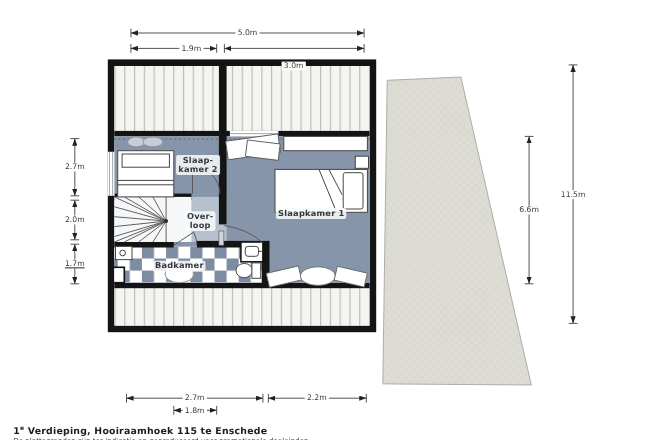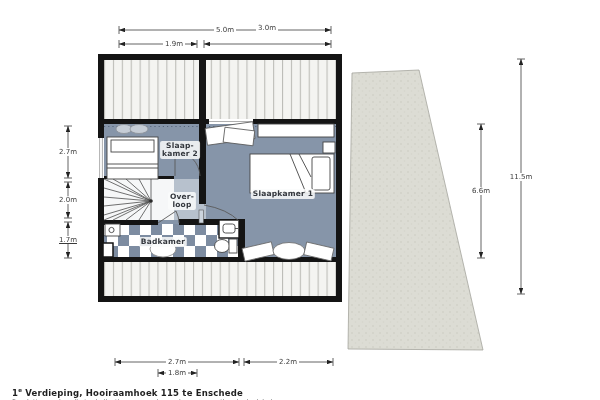--- a/index.html
+++ b/index.html
@@ -210,21 +210,21 @@
       <line x1="244" y1="342" x2="244" y2="350"></line>
         <line x1="333" y1="342" x2="333" y2="350"></line>
       <line x1="158" y1="357" x2="197" y2="357" marker-start="url(#dimArrow)" marker-end="url(#dimArrow)"></line>
       <line x1="158" y1="353" x2="158" y2="361"></line>
         <line x1="197" y1="353" x2="197" y2="361"></line>
     </g>
   </svg>
 
   <span class="dim" style="left:225px;top:14px;">5.0m</span>
   <span class="dim" style="left:174px;top:28px;">1.9m</span>
-  <span class="dim" style="left:267px;top:12px;">3.0m</span>
+  <span class="dim" style="left:267px;top:44px;">3.0m</span>
   <span class="dim" style="left:68px;top:136px;">2.7m</span>
   <span class="dim" style="left:68px;top:184px;">2.0m</span>
   <span class="dim" style="left:68px;top:224px;text-decoration:underline;">1.7m</span>
   <span class="dim" style="left:481px;top:175px;">6.6m</span>
   <span class="dim" style="left:521px;top:161px;">11.5m</span>
   <span class="dim" style="left:177px;top:346px;">2.7m</span>
   <span class="dim" style="left:288px;top:346px;">2.2m</span>
   <span class="dim" style="left:177px;top:357px;">1.8m</span>
 
   <div class="room-label" style="left:180px;top:134px;">

